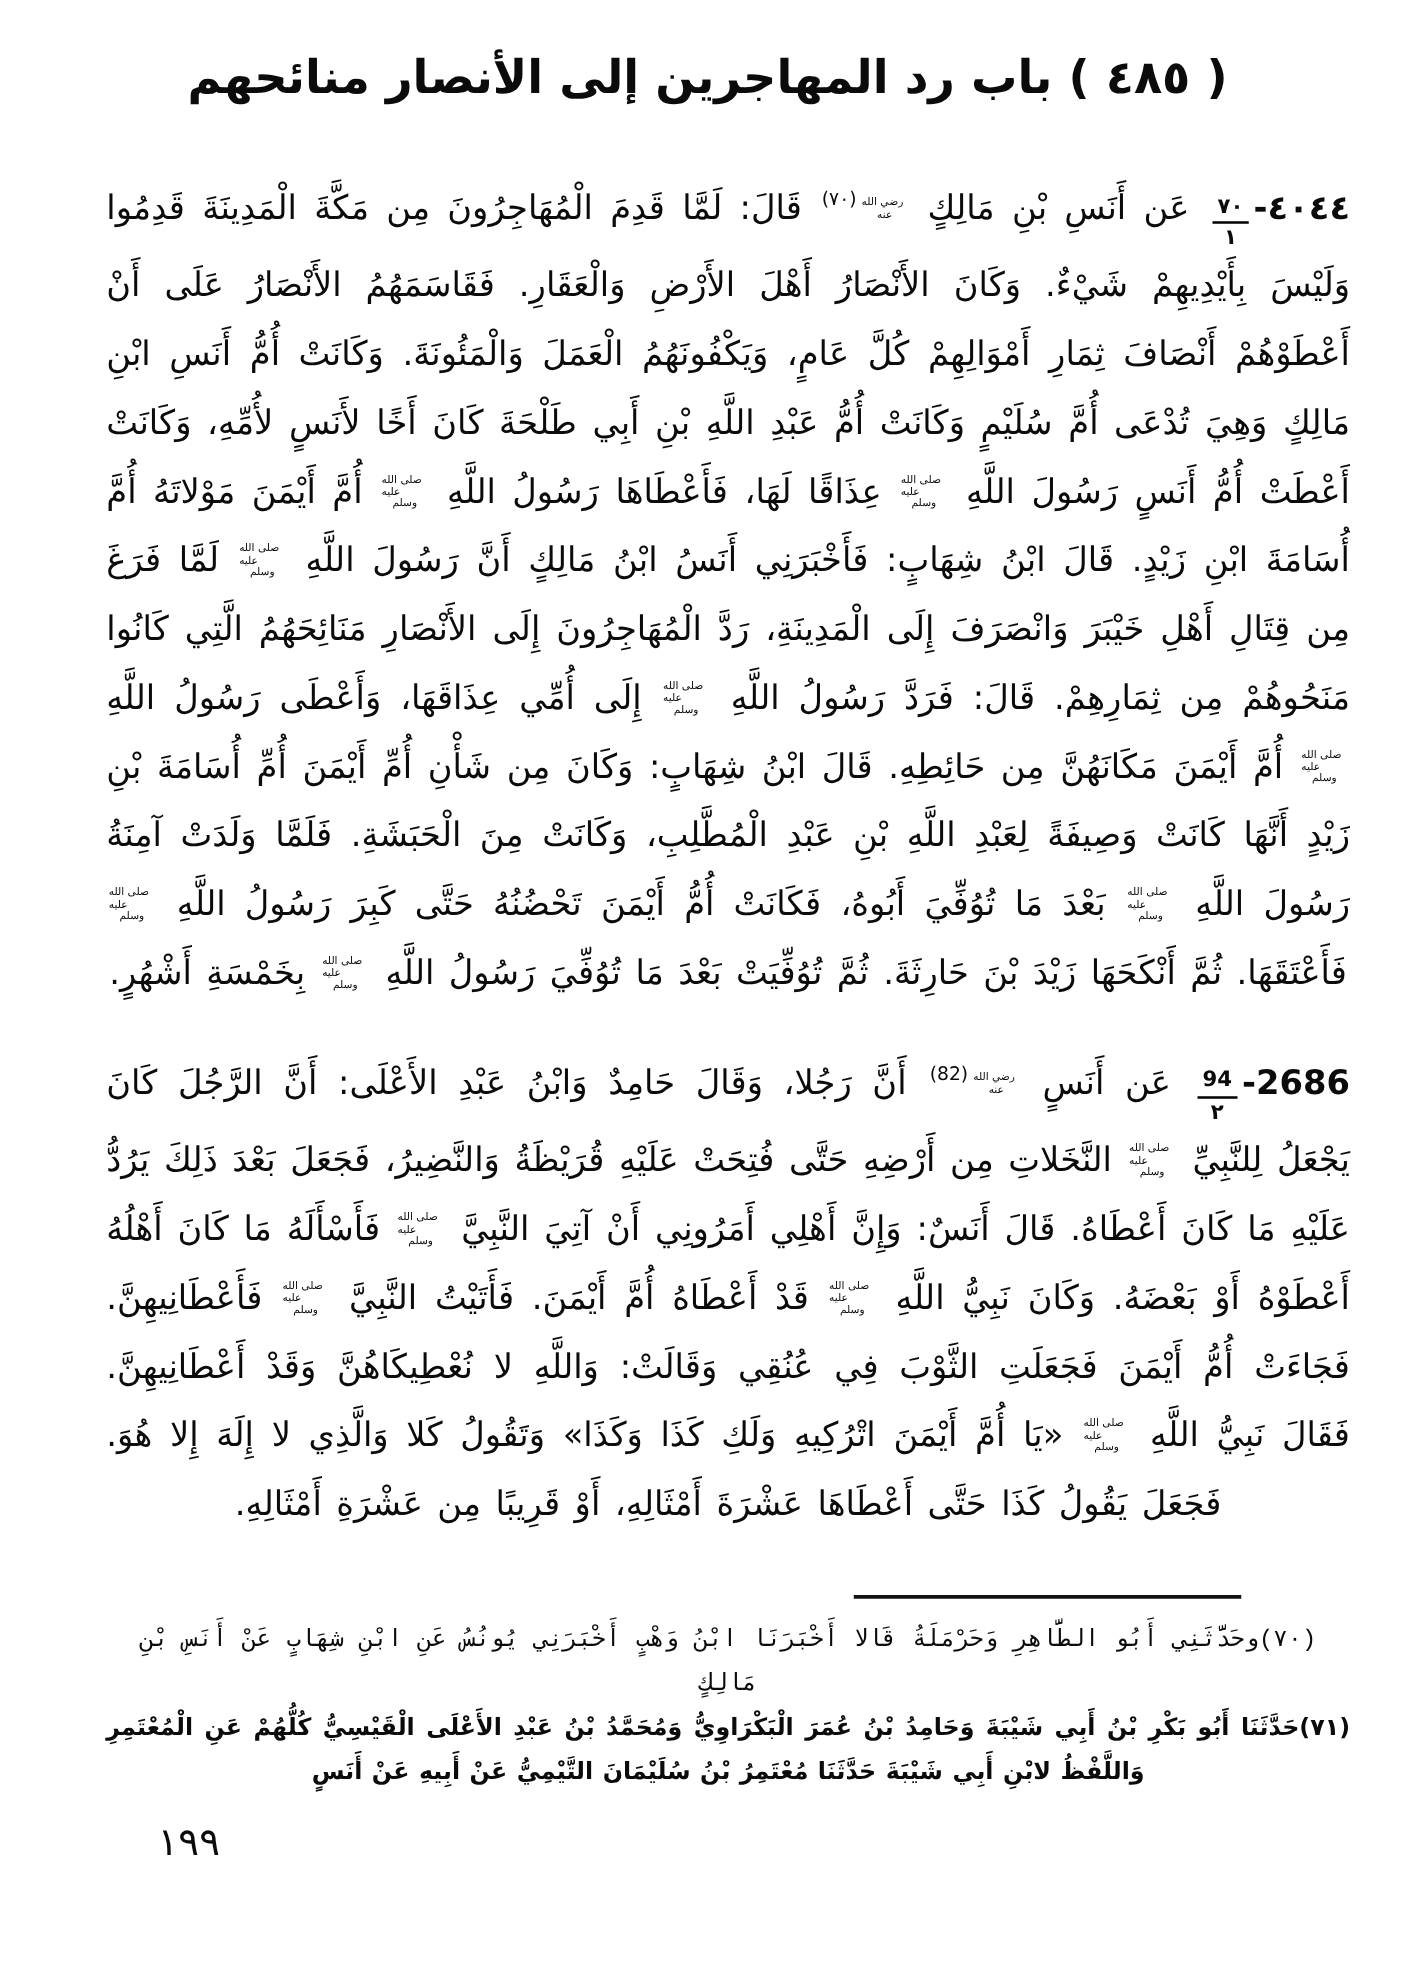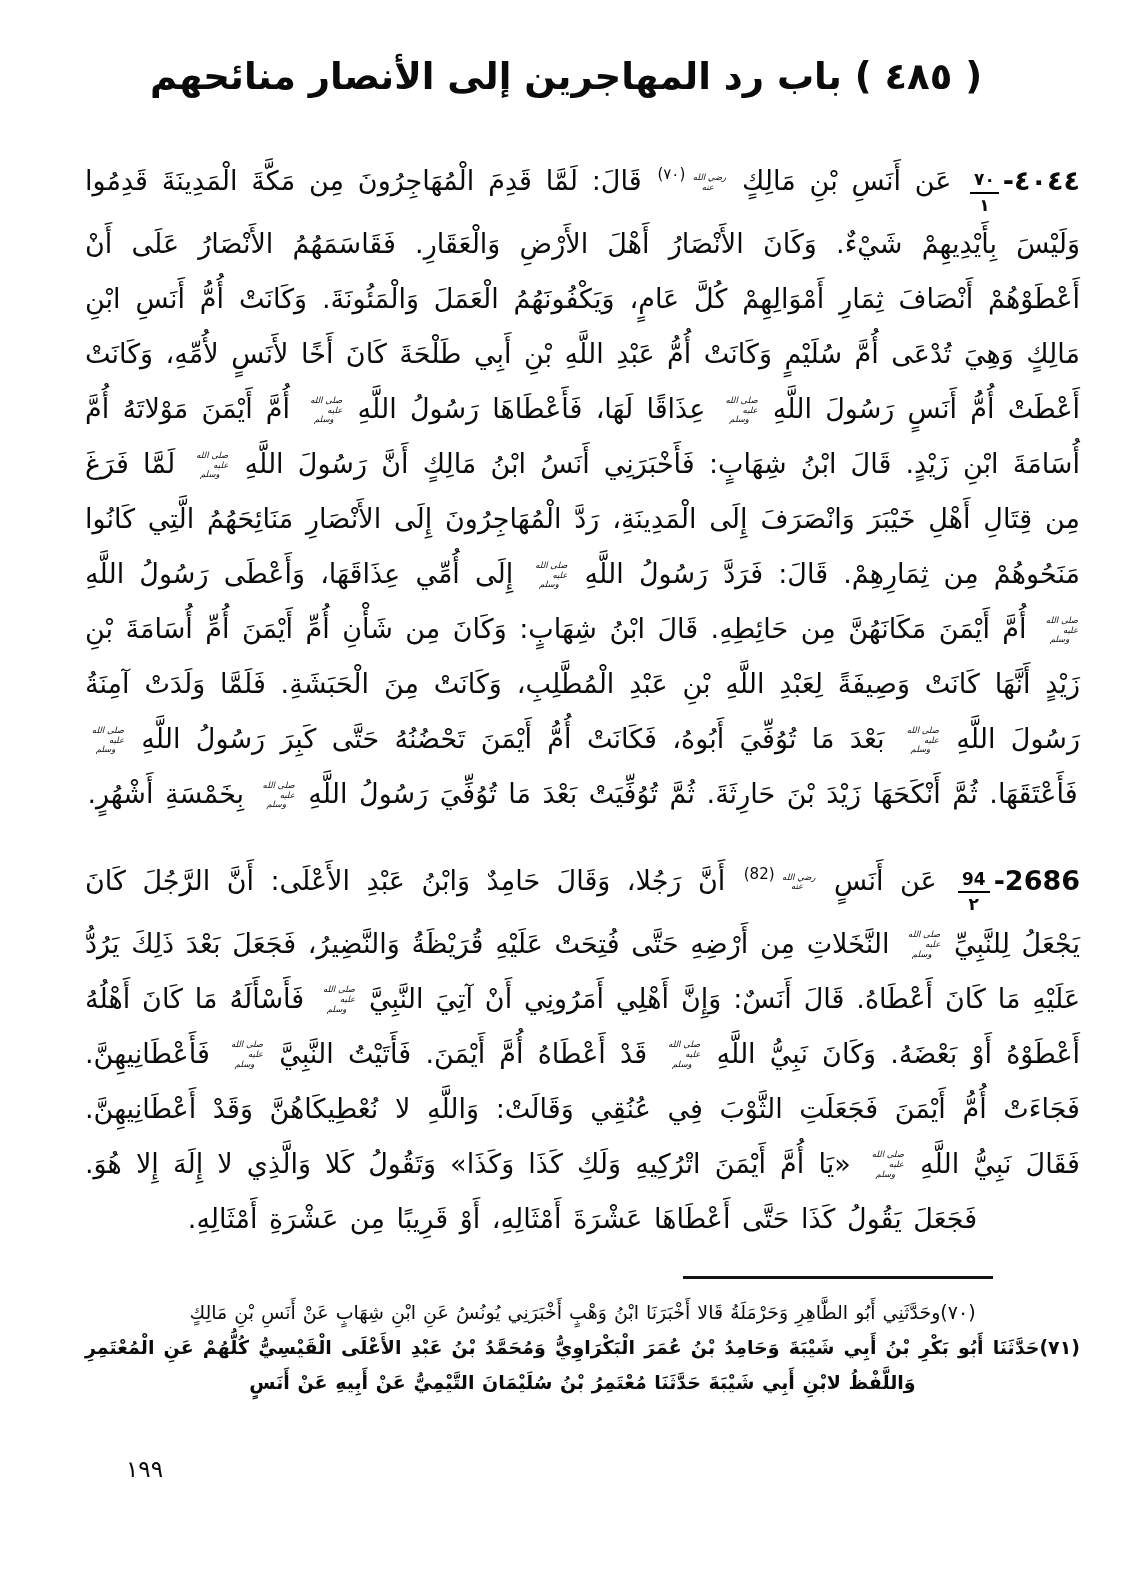--- a/index.html
+++ b/index.html
@@ -7,21 +7,21 @@
     position:relative;
     width:1132px; height:1580px;
     margin:0 auto;
     background:#ffffff;
     color:#0b0b0b;
     font-family:"DejaVu Sans", sans-serif;
     overflow:hidden;
     direction:rtl;
   }
   .heading {
-    padding-top:41px;
+    padding-top:26px;
     text-align:center;
     font-weight:bold;
     font-size:37px;
     line-height:1.95;
   }
   .heading-line { display:block; }
   .content {
     margin:0 52px 0 85px;
     direction:rtl;
   }
@@ -51,51 +51,50 @@
     font-size:15px;
     vertical-align:11px;
     margin:0 2px;
     white-space:nowrap;
   }
   .honorific {
     display:inline-block;
     width:37px;
     font-size:8.5px;
     line-height:1.15;
-    text-align:right;
+    text-align:left;
     vertical-align:middle;
     margin:0 2px;
     font-weight:normal;
     word-spacing:0;
-    font-style:italic;
   }
   .footnote-area {
     position:absolute;
     top:1276px;
     right:52px; left:85px;
     direction:rtl;
   }
   .footnote-sep {
     border:none;
     border-top:3px solid #141414;
     width:310px;
     margin:0 87px 16px auto;
     height:0;
   }
   .footnote {
     font-size:19px;
     line-height:35px;
     word-spacing:1px;
   }
-  .footnote-70 { text-align:center; }
+  .footnote-70 { text-align:center;font-family:Liberation Mono, monospace; }
   .footnote-71 { text-align:justify; text-align-last:center;font-weight:bold; }
   .page-number {
     position:absolute;
     left:126px; top:1456px;
-    font-size:23px;
+    font-size:31px;
     letter-spacing:3px;
   }
 </style>
 </head>
 <body>
 
 <div class="page">
 
   <div class="heading">
     <span class="heading-line">( ٤٨٥ ) باب رد المهاجرين إلى الأنصار منائحهم</span>

